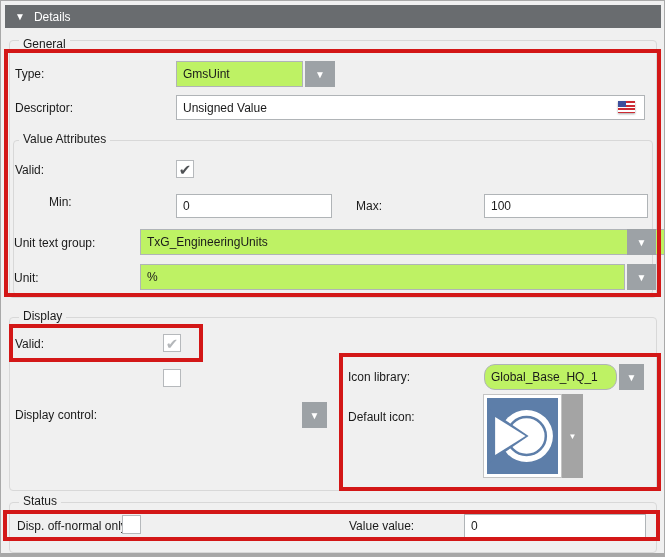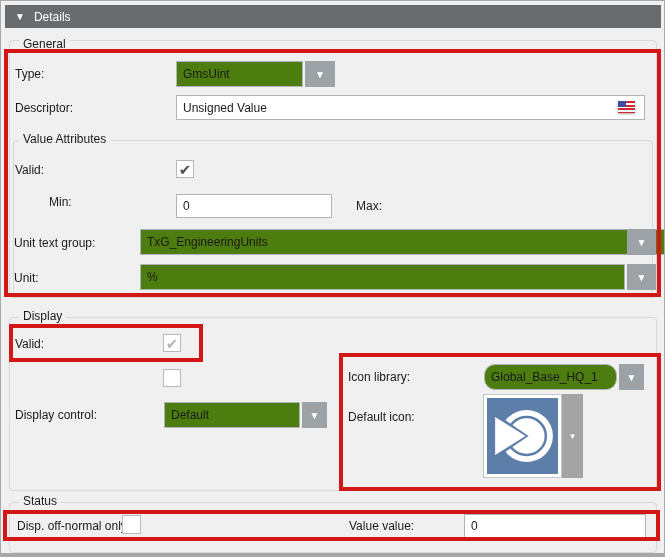--- a/index.html
+++ b/index.html
@@ -45,21 +45,21 @@
   }
 
   .tfield {
     position:absolute; background:#ffffff; border:1px solid #b0b4b7;
     font-size:12px; color:#1a1a1a; padding:0 6px; z-index:3;
     font-family:"Liberation Sans","DejaVu Sans",sans-serif;
     outline:none;
   }
 
   .combo-text {
-    position:absolute; background:#4d7c0f; border:1px solid #b0b4b7;
+    position:absolute; background:#bef264; border:1px solid #b0b4b7;
     font-size:12px; color:#1a1a1a; padding:0 6px; z-index:3;
     display:flex; align-items:center; white-space:nowrap; overflow:hidden;
   }
   .combo-btn {
     position:absolute; background:#9da2a6; z-index:3;
     display:flex; align-items:center; justify-content:center;
     color:#ffffff; font-size:10px; cursor:pointer;
   }
 
   .checkbox {
@@ -130,20 +130,21 @@
   <div class="flag" style="left:617px;top:100px;"></div>
 
   <div class="lbl" style="left:14px;top:162px;">Valid:</div>
   <div class="checkbox" style="left:175px;top:159px;">
       <span>✔</span>
     </div>
 
   <div class="lbl" style="left:14px;top:194px;padding-left:34px;">Min:</div>
   <input class="tfield" style="left: 175px; top: 193px; width: 156px; height: 24px;" value="0">
   <div class="lbl" style="left:355px;top:198px;">Max:</div>
+  <input class="tfield" style="left: 483px; top: 193px; width: 164px; height: 24px;" value="100">
 
   <div class="lbl" style="left:13px;top:235px;">Unit text group:</div>
   <div class="combo-text" style="left:139px;top:228px;width:566px;height:26px;">TxG_EngineeringUnits</div>
   <div class="combo-btn" style="left:626px;top:228px;width:29px;height:26px;">
       <span>▼</span>
     </div>
 
   <div class="lbl" style="left:13px;top:270px;">Unit:</div>
   <div class="combo-text" style="left:139px;top:263px;width:485px;height:26px;">%</div>
   <div class="combo-btn" style="left:626px;top:263px;width:29px;height:26px;">
@@ -151,21 +152,20 @@
     </div>
 
   <div class="lbl" style="left:14px;top:336px;">Valid:</div>
   <div class="checkbox light" style="left:162px;top:333px;">
       <span>✔</span>
     </div>
 
   <div class="checkbox" style="left:162px;top:368px;"></div>
 
   <div class="lbl" style="left:14px;top:407px;">Display control:</div>
-  <div class="combo-text" style="left:163px;top:401px;width:136px;height:26px;">Default</div>
   <div class="combo-btn" style="left:301px;top:401px;width:25px;height:26px;">
       <span>▼</span>
     </div>
 
   <div class="lbl" style="left:347px;top:369px;">Icon library:</div>
   <div class="combo-text" style="left:483px;top:363px;width:133px;height:26px;border-radius:11px;">Global_Base_HQ_1</div>
   <div class="combo-btn" style="left:618px;top:363px;width:25px;height:26px;">
       <span>▼</span>
     </div>
 

